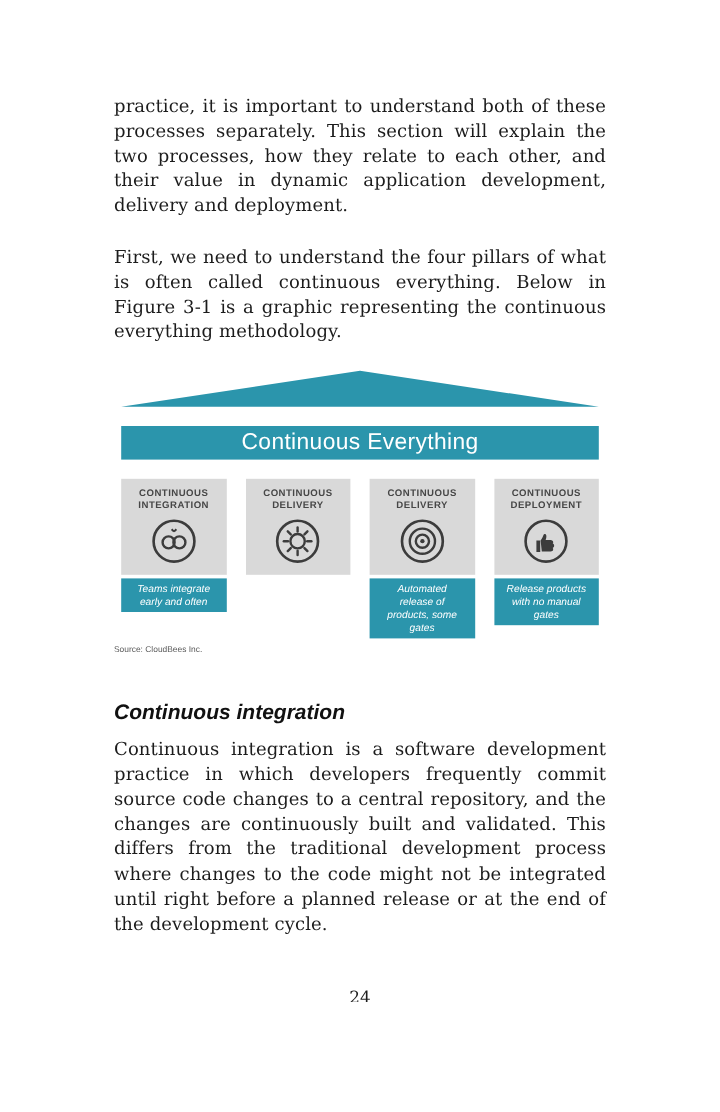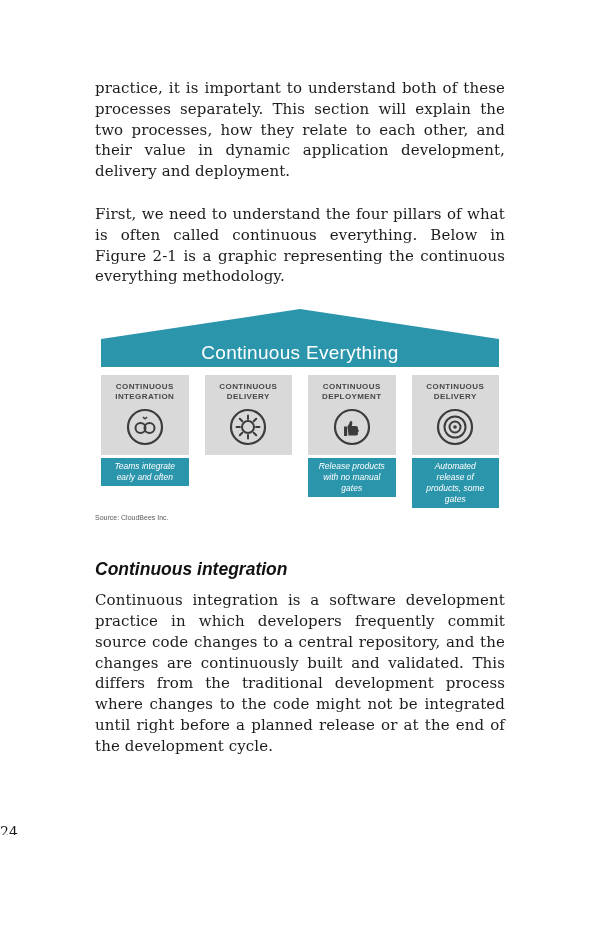--- a/index.html
+++ b/index.html
@@ -30,21 +30,21 @@
   .ce-figure { margin: 14px 0 0 0; }
   .roof-triangle {
     width: 0; height: 0;
     margin: 0 auto;
     border-left: 199px solid transparent;
     border-right: 199px solid transparent;
     border-bottom: 30px solid #2b95ac;
   }
   .roof-band {
     width: 398px;
-    margin: 0 auto;
+    margin: 16px auto;
     height: 28px;
     background: #2b95ac;
     display: flex;
     align-items: center;
     justify-content: center;
     color: #ffffff;
     font-family: "Liberation Sans", sans-serif;
     font-size: 19px;
     letter-spacing: 0.3px;
   }
@@ -108,33 +108,33 @@
     font-weight: bold;
     font-size: 17.5px;
     color: #111111;
     margin: 38px 0 10px 0;
   }
   .page-number {
     position: absolute;
     left: 0;
     right: 0;
     top: 824px;
-    text-align: left;
+    text-align: center;
     font-size: 14px;
     color: #1c1c1c;
   }
 </style>
 </head>
 <body>
 
 <div class="page">
   <div class="content">
 
     <p class="body-text">practice, it is important to understand both of these processes separately. This section will explain the two processes, how they relate to each other, and their value in dynamic application development, delivery and deployment.</p>
-    <p class="body-text">First, we need to understand the four pillars of what is often called continuous everything. Below in Figure 2-1 is a graphic representing the continuous everything methodology.</p>
+    <p class="body-text">First, we need to understand the four pillars of what is often called continuous everything. Below in Figure 3-1 is a graphic representing the continuous everything methodology.</p>
 
     <div class="ce-figure">
       <div class="roof-triangle"></div>
       <div class="roof-band">
         <span>Continuous Everything</span>
       </div>
 
       <div class="pillars">
 
         <div class="pillar">
@@ -169,47 +169,47 @@
                   <line x1="20" y1="12" x2="20" y2="8.5"></line>
                   <line x1="25.7" y1="14.3" x2="28.2" y2="11.8"></line>
                 </g>
               </svg>
             </div>
           </div>
         </div>
 
         <div class="pillar">
           <div class="pillar-box">
-            <div class="pillar-heading">CONTINUOUS DEPLOYMENT</div>
-            <div class="pillar-icon">
-              <svg width="40" height="40" viewBox="0 0 40 40">
-                <circle cx="20" cy="20" r="17" fill="none" stroke="#3c3c3c" stroke-width="2.2"></circle>
-                <path d="M12 19.5 h3.2 v9.5 H12 z" fill="#3c3c3c"></path>
-                <path d="M16.5 28.6 h7.3 c1.3 0 2.2 -0.8 2.2 -1.9 0 -0.4 -0.1 -0.8 -0.4 -1.1 0.7 -0.3 1.2 -1 1.2 -1.8 0 -0.8 -0.5 -1.5 -1.2 -1.8 0.3 -0.3 0.4 -0.7 0.4 -1.1 0 -1.1 -0.9 -1.9 -2.2 -1.9 h-4.1 c0.5 -1.5 0.8 -3 0.5 -4 -0.3 -1.1 -1.9 -1.3 -2.3 -0.2 -0.6 1.7 -1.4 3.4 -2.4 4.6 z" fill="#3c3c3c"></path>
-              </svg>
-            </div>
-          </div>
-          <div class="pillar-caption">Release products with no manual gates</div>
-        </div>
-
-        <div class="pillar">
-          <div class="pillar-box">
             <div class="pillar-heading">CONTINUOUS DELIVERY</div>
             <div class="pillar-icon">
               <svg width="40" height="40" viewBox="0 0 40 40">
                 <circle cx="20" cy="20" r="17" fill="none" stroke="#3c3c3c" stroke-width="2.2"></circle>
                 <circle cx="20" cy="20" r="10.5" fill="none" stroke="#3c3c3c" stroke-width="2"></circle>
                 <circle cx="20" cy="20" r="5.5" fill="none" stroke="#3c3c3c" stroke-width="2"></circle>
                 <circle cx="20" cy="20" r="1.8" fill="#3c3c3c"></circle>
               </svg>
             </div>
           </div>
           <div class="pillar-caption">Automated release of products, some gates</div>
         </div>
 
+        <div class="pillar">
+          <div class="pillar-box">
+            <div class="pillar-heading">CONTINUOUS DEPLOYMENT</div>
+            <div class="pillar-icon">
+              <svg width="40" height="40" viewBox="0 0 40 40">
+                <circle cx="20" cy="20" r="17" fill="none" stroke="#3c3c3c" stroke-width="2.2"></circle>
+                <path d="M12 19.5 h3.2 v9.5 H12 z" fill="#3c3c3c"></path>
+                <path d="M16.5 28.6 h7.3 c1.3 0 2.2 -0.8 2.2 -1.9 0 -0.4 -0.1 -0.8 -0.4 -1.1 0.7 -0.3 1.2 -1 1.2 -1.8 0 -0.8 -0.5 -1.5 -1.2 -1.8 0.3 -0.3 0.4 -0.7 0.4 -1.1 0 -1.1 -0.9 -1.9 -2.2 -1.9 h-4.1 c0.5 -1.5 0.8 -3 0.5 -4 -0.3 -1.1 -1.9 -1.3 -2.3 -0.2 -0.6 1.7 -1.4 3.4 -2.4 4.6 z" fill="#3c3c3c"></path>
+              </svg>
+            </div>
+          </div>
+          <div class="pillar-caption">Release products with no manual gates</div>
+        </div>
+
       </div>
 
       <div class="fig-source">Source: CloudBees Inc.</div>
     </div>
 
 
     <h2 class="section-heading">Continuous integration</h2>
 
     <p class="body-text">Continuous integration is a software development practice in which developers frequently commit source code changes to a central repository, and the changes are continuously built and validated. This differs from the traditional development process where changes to the code might not be integrated until right before a planned release or at the end of the development cycle.</p>
 

